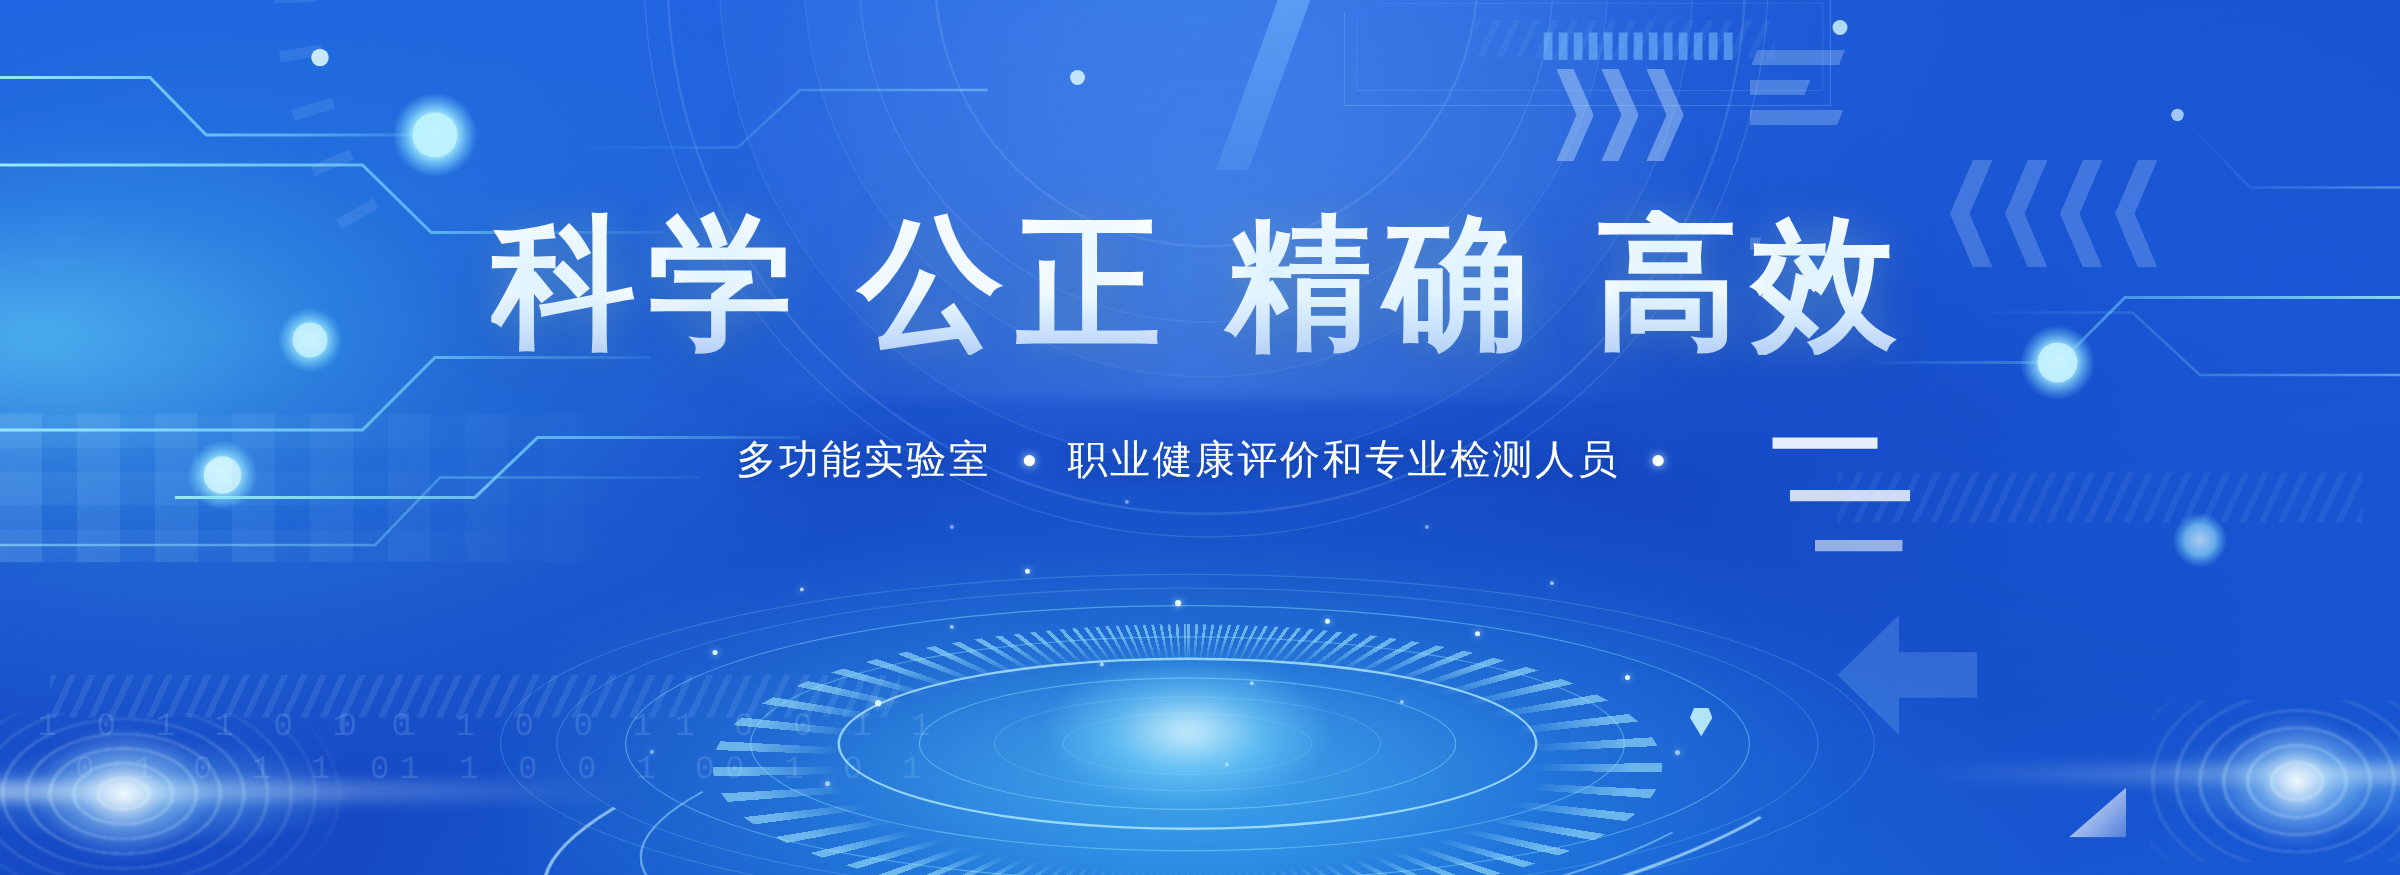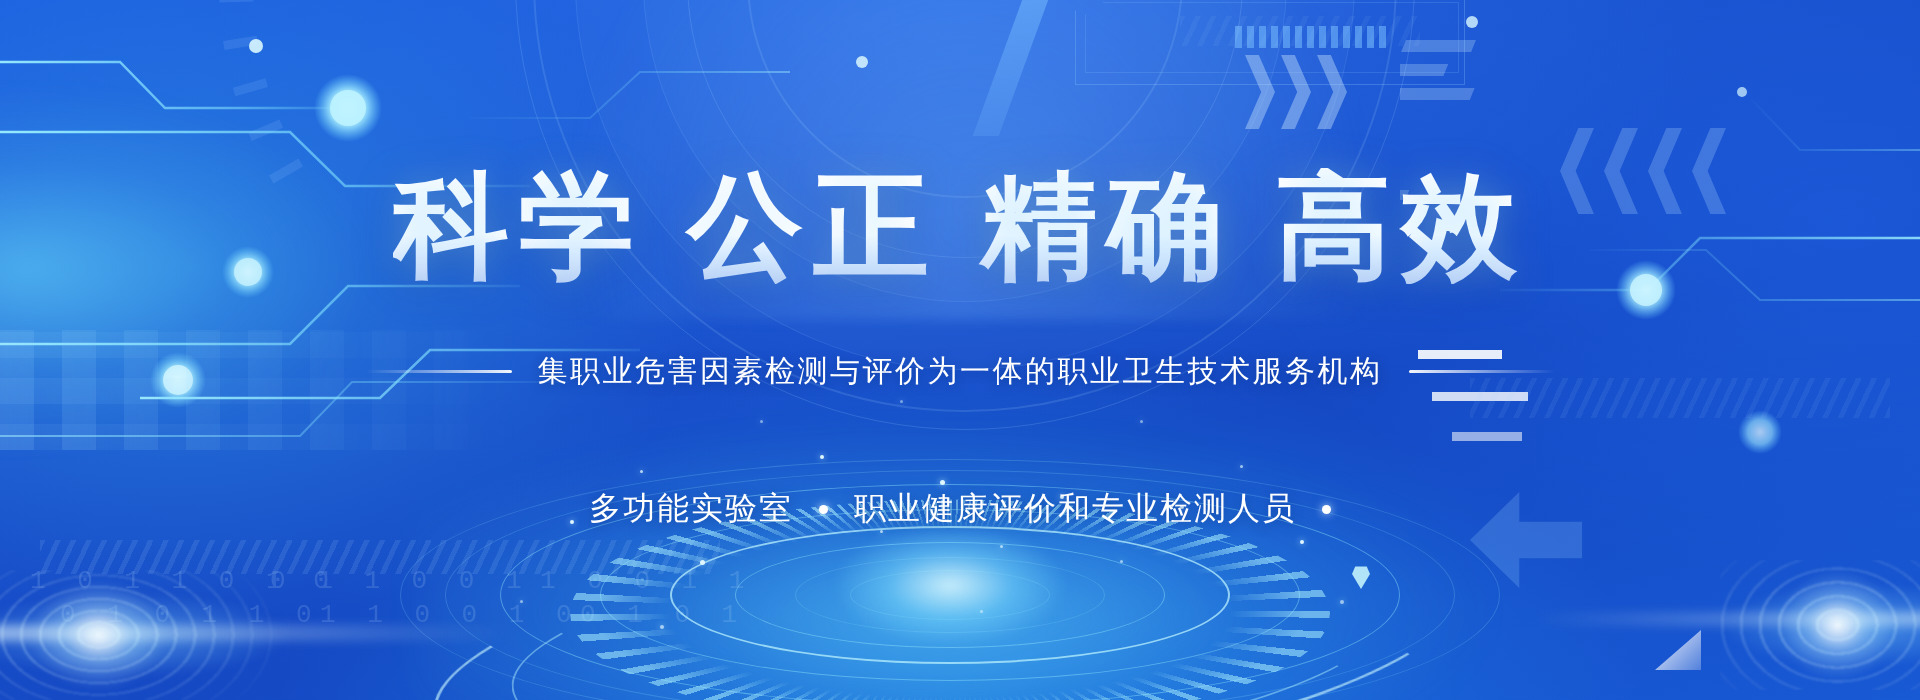--- a/index.html
+++ b/index.html
@@ -247,21 +247,20 @@
     background:linear-gradient(135deg, rgba(255,255,255,0.92), rgba(255,255,255,0.25));
     clip-path:polygon(100% 0, 100% 100%, 0 100%);
     pointer-events:none;
   }
 
   
   .content {
     position:absolute; left:0; top:0; width:1920px; height:531px;
     display:flex; flex-direction:column; align-items:center;
     z-index:30;
-    gap:33px;
   }
 
   .headline {
     margin-top:168px;
     font-size:116px;
     line-height:1;
     font-weight:bold;
     letter-spacing:10px;
     white-space:nowrap;
     color:#ffffff;
@@ -490,25 +489,20 @@
     <div class="arcs"></div>
       <div class="burst"></div>
   </div>
   <div class="flare-beam-r"></div>
   <div class="wedge"></div>
 
   <div class="content">
 
     <div class="headline">科学 公正 精确 高效</div>
 
-    <div class="subline">
-      <span class="rule"></span>
-      <span class="txt">集职业危害因素检测与评价为一体的职业卫生技术服务机构</span>
-      <span class="rule right"></span>
-    </div>
 
     <div class="features">
       <span>多功能实验室</span>
       <span class="dot"></span>
       <span>职业健康评价和专业检测人员</span>
       <span class="dot"></span>
     </div>
 
   </div>
 </div>

